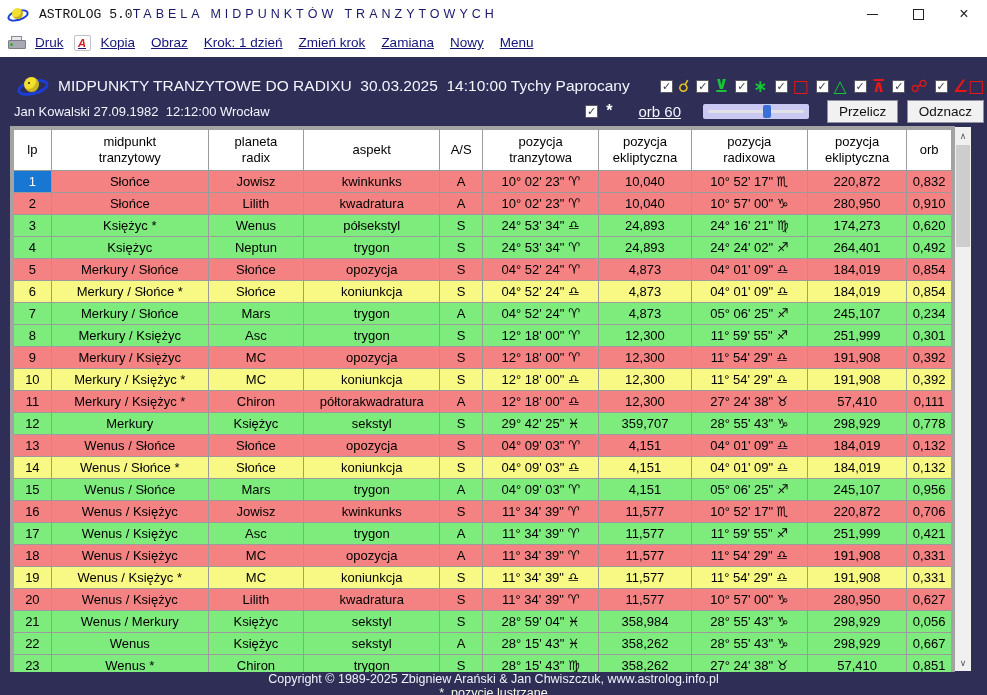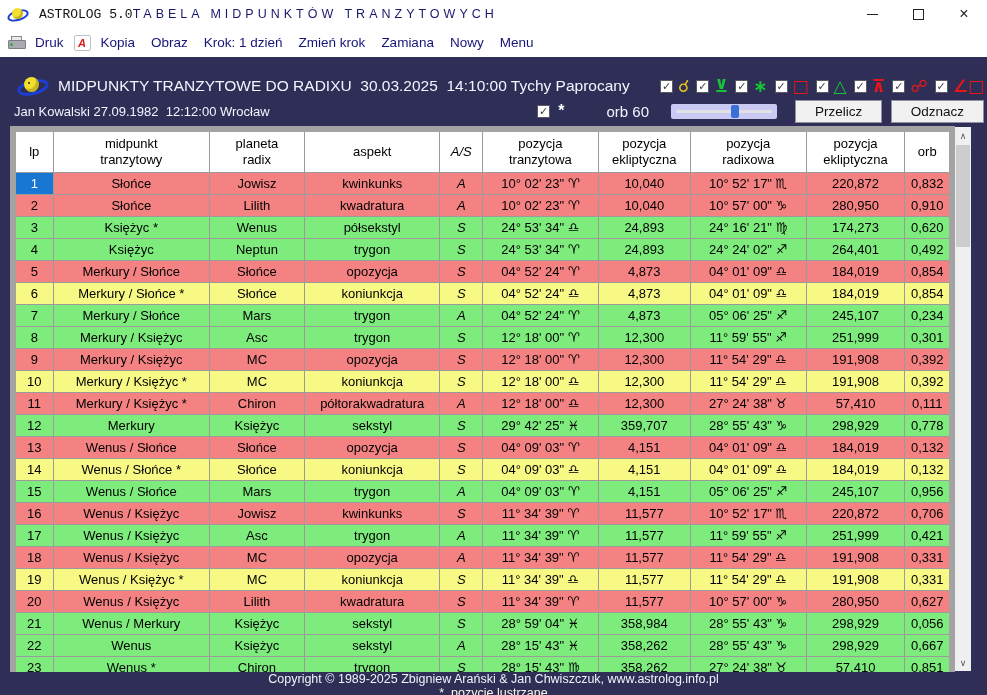--- a/index.html
+++ b/index.html
@@ -25,21 +25,21 @@
   .appicon .ring{position:absolute;left:0;top:3px;width:18px;height:7px;border:2px solid #1b3fd6;border-radius:50%;transform:rotate(-16deg);}
   .appicon .ball{position:absolute;left:5px;top:1px;width:11px;height:11px;border-radius:50%;background:#f2df2e;box-shadow:inset -2px -2px 0 rgba(120,90,0,.35);}
   .appname{font-size:13px;color:#111;margin-left:10px;white-space:pre;font-family:Liberation Mono, monospace;}
   .wintitle{font-size:12.5px;color:#18186e;letter-spacing:4px;white-space:pre;flex:1;overflow:hidden;}
   .winbtns{display:flex;align-items:center;height:100%;}
   .winbtn{width:46px;height:100%;display:flex;align-items:center;justify-content:center;color:#222;}
   .glyph-min{display:inline-block;width:11px;height:1px;background:#222;}
   .glyph-max{display:inline-block;width:9px;height:9px;border:1px solid #222;}
   .glyph-close{font-size:16px;line-height:1;color:#222;}
   
-  .menubar{position:absolute;top:28px;left:0;right:0;height:29px;background:#fff;display:flex;align-items:center;padding-left:6px;box-sizing:border-box;font-size:13.5px;color:#14147a;}
+  .menubar{position:absolute;top:28px;left:0;right:0;height:29px;background:#fff;display:flex;align-items:center;padding-left:6px;box-sizing:border-box;font-size:13.5px;color:#14147a;text-decoration:underline;}
   .menuitem{padding:3px 8px;white-space:pre;}
   .printer-ic{width:17px;height:13px;position:relative;margin:0 2px 0 2px;flex:none;}
   .printer-ic .pbody{position:absolute;left:0;top:4px;width:16px;height:7px;background:#a9a9b4;border:1px solid #7d7d8a;border-radius:1px;}
   .printer-ic .ppaper{position:absolute;left:3px;top:0;width:9px;height:5px;background:#e9e9ee;border:1px solid #8a8a96;}
   .printer-ic .pdot{position:absolute;left:2px;top:7px;width:3px;height:3px;background:#2fae2f;border-radius:50%;}
   .pdf-ic{width:15px;height:14px;background:#fff;border:1px solid #c0c0c8;border-radius:2px;margin:0 2px;display:flex;align-items:center;justify-content:center;font-weight:bold;font-style:italic;color:#d61a1a;font-size:11px;flex:none;}
   
   .skyheader{position:absolute;top:57px;left:0;right:0;height:70px;color:#f4f4ff;}
   .hrow1{display:flex;align-items:flex-end;height:38px;padding-left:16px;}
   .saturn{width:32px;height:21px;position:relative;flex:none;margin-right:10px;}
@@ -47,38 +47,38 @@
   .saturn .ball{position:absolute;left:8px;top:3px;width:15px;height:15px;border-radius:50%;background:#f2df2e;box-shadow:inset -3px -3px 0 rgba(110,85,0,.3);}
   .saturn .eye{position:absolute;left:12px;top:8px;width:2px;height:2px;background:#222;border-radius:50%;}
   .htitle{font-size:15.5px;white-space:pre;overflow:hidden;flex:1;}
   .aspect-group{display:flex;align-items:center;gap:7px;flex:none;padding-right:3px;}
   .aspect-filter{display:flex;align-items:center;gap:5px;}
   .checkbox{width:13px;height:13px;background:#fff;border:1px solid #5a5a66;display:inline-flex;align-items:center;justify-content:center;font-size:11px;color:#3c3c46;line-height:1;box-sizing:border-box;flex:none;}
   .aspect-glyph{font-size:17px;font-weight:bold;line-height:1;font-family:"DejaVu Sans",sans-serif;}
   .hrow2{display:flex;align-items:center;height:32px;padding-left:14px;}
   .hname{font-size:13px;white-space:pre;overflow:hidden;flex:1;}
   .mirror-star{font-size:16px;font-weight:bold;color:#fff;margin:0 0 0 8px;}
-  .orb-label{font-size:15px;margin-left:42px;white-space:pre;}
+  .orb-label{font-size:15px;margin-left:26px;white-space:pre;text-decoration:underline;}
   .slider{width:106px;height:15px;background:#c9c9f4;border-radius:2px;position:relative;margin-left:22px;flex:none;}
   .slider .groove{position:absolute;left:5px;right:5px;top:6px;height:3px;background:#e2e2e6;border-radius:2px;}
   .slider .thumb{position:absolute;left:57%;top:1px;width:8px;height:13px;background:#3a6fd8;border-radius:2px;}
-  .btn{height:23px;min-width:64px;background:#f1f1f1;border:1px solid #9090a0;font-size:13.5px;color:#111;display:inline-flex;align-items:center;justify-content:center;padding:0 19px;box-sizing:border-box;font-family:inherit;}
+  .btn{height:23px;min-width:64px;background:#f1f1f1;border:1px solid #9090a0;font-size:13.5px;color:#111;display:inline-flex;align-items:center;justify-content:center;padding:0 11px;box-sizing:border-box;font-family:inherit;}
   .btn + .btn{margin-left:4px;}
   .btn-wrap{margin-left:18px;margin-right:3px;flex:none;}
   
-  .datatable{position:absolute;top:126px;left:10px;width:945px;height:546px;background:#be185d;border:6px solid #a3a3a3;box-sizing:border-box;}
+  .datatable{position:absolute;top:126px;left:10px;width:945px;height:546px;background:#be185d;border:4px solid #a3a3a3;box-sizing:border-box;}
   .thead{display:flex;height:40px;border-bottom:1px solid #9b9b9b;background:#fff;}
   .hcell{display:flex;flex-direction:column;align-items:center;justify-content:center;font-size:13px;color:#000;line-height:1.2;border-right:1px solid #9b9b9b;box-sizing:border-box;}
   .hcell:last-child{border-right:none;}
   .trow{display:flex;height:21px;border-bottom:1px solid #9b9b9b;}
   .trow:last-child{border-bottom:none;}
   .cell{display:flex;align-items:center;justify-content:center;font-size:13px;color:#000;border-right:1px solid #9b9b9b;box-sizing:border-box;white-space:pre;overflow:hidden;font-family:"Liberation Sans","DejaVu Sans",sans-serif;}
   .cell:last-child{border-right:none;}
   .c-lp{width:38px;}  .c-mid{width:158px;} .c-planet{width:96px;} .c-aspect{width:137px;}
-  .c-as{width:43px;font-style:italic;}  .c-post{width:117px;} .c-eclt{width:93px;}  .c-posr{width:117px;}
+  .c-as{width:43px;}  .c-post{width:117px;} .c-eclt{width:93px;}  .c-posr{width:117px;}
   .c-eclr{width:100px;} .c-orb{width:44px;}
   .row-red .cell{background:#f58282;}
   .row-green .cell{background:#7dec7d;}
   .row-yellow .cell{background:#f8f884;}
   .cell.sel{background:#1777d3 !important;color:#fff;}
   
   .scrollbar{position:absolute;top:127px;left:955px;width:16px;height:544px;background:#f0f0f0;}
   .sb-btn{position:absolute;left:0;width:16px;height:17px;display:flex;align-items:center;justify-content:center;font-size:9px;color:#555;background:#f0f0f0;font-family:"DejaVu Sans",sans-serif;}
   .sb-up{top:0;}
   .sb-down{bottom:0;}

